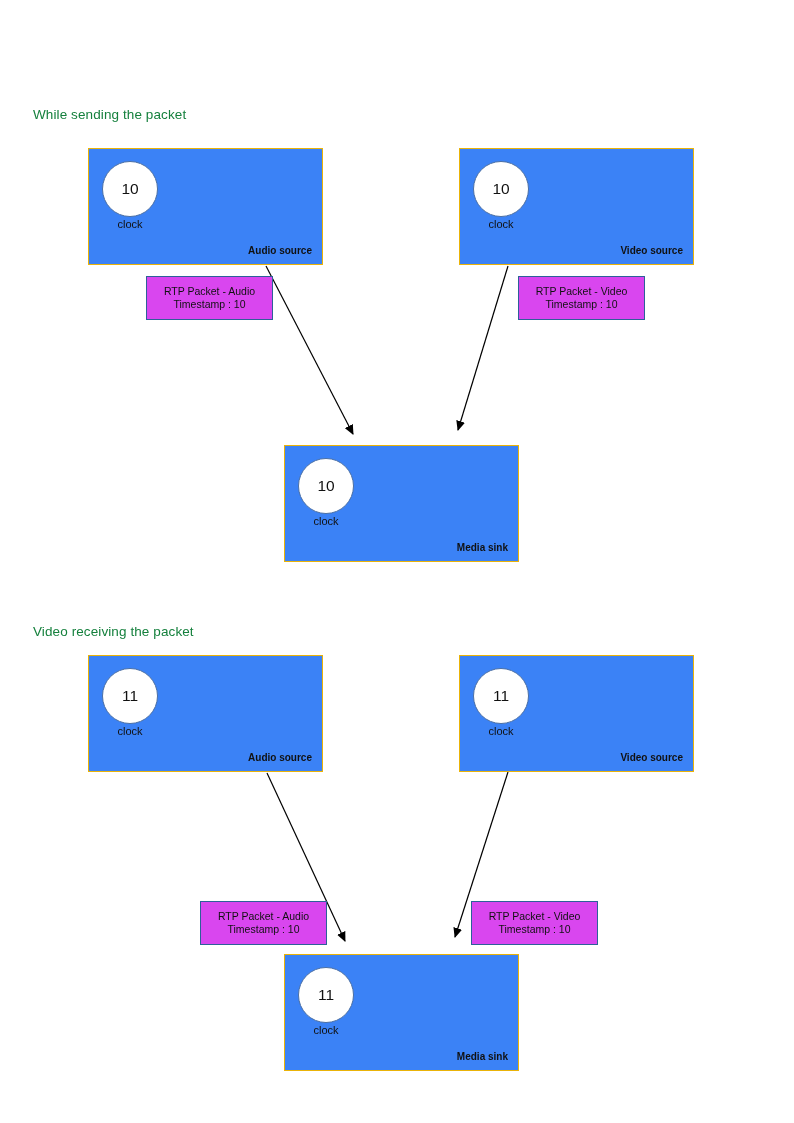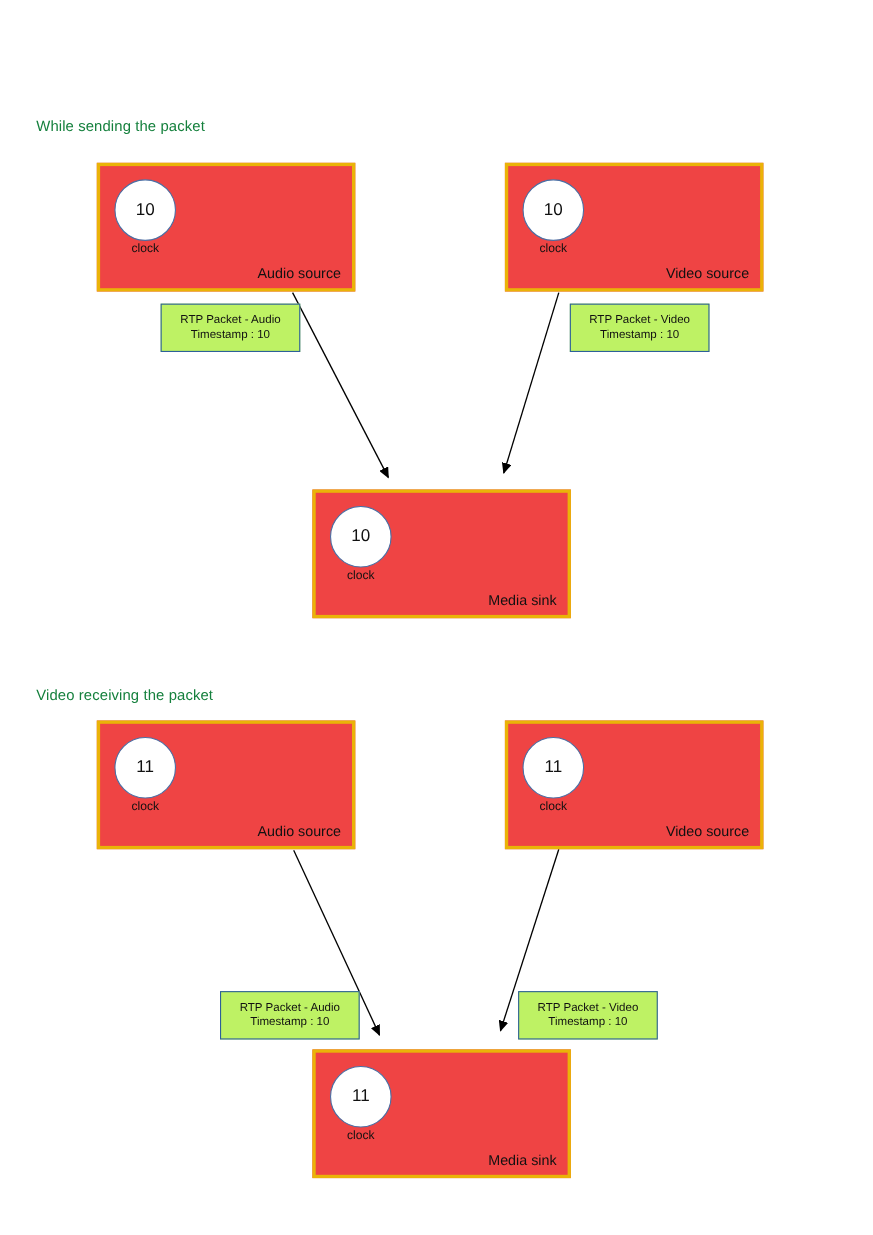--- a/index.html
+++ b/index.html
@@ -40,32 +40,33 @@
     line-height: 16px;
     color: #15803d;
     white-space: nowrap;
     letter-spacing: 0.1px;
   }
 
   
   .node-box {
     position: absolute;
     box-sizing: border-box;
-    background: #ef4444;
-    border: 3px solid #eab308;
+    background: #3b82f6;
+    border: 1px solid #eab308;
   }
 
   .node-label {
     position: absolute;
     right: 10px;
     bottom: 4px;
-    font-size: 13px;
+    font-size: 10px;
     line-height: 19px;
     color: #111111;
     white-space: nowrap;
+    font-weight: bold;
   }
 
   
   .clock-wrap {
     position: absolute;
     left: 13px;
     top: 12px;
     width: 56px;
   }
   .clock-circle {
@@ -87,21 +88,21 @@
     font-size: 11px;
     line-height: 12px;
     margin-top: 1px;
     color: #111111;
   }
 
   
   .packet-box {
     position: absolute;
     box-sizing: border-box;
-    background: #bef264;
+    background: #d946ef;
     border: 1px solid #2d6099;
     display: flex;
     flex-direction: column;
     align-items: center;
     justify-content: center;
     text-align: center;
     font-size: 10.5px;
     line-height: 13px;
     color: #111111;
   }

